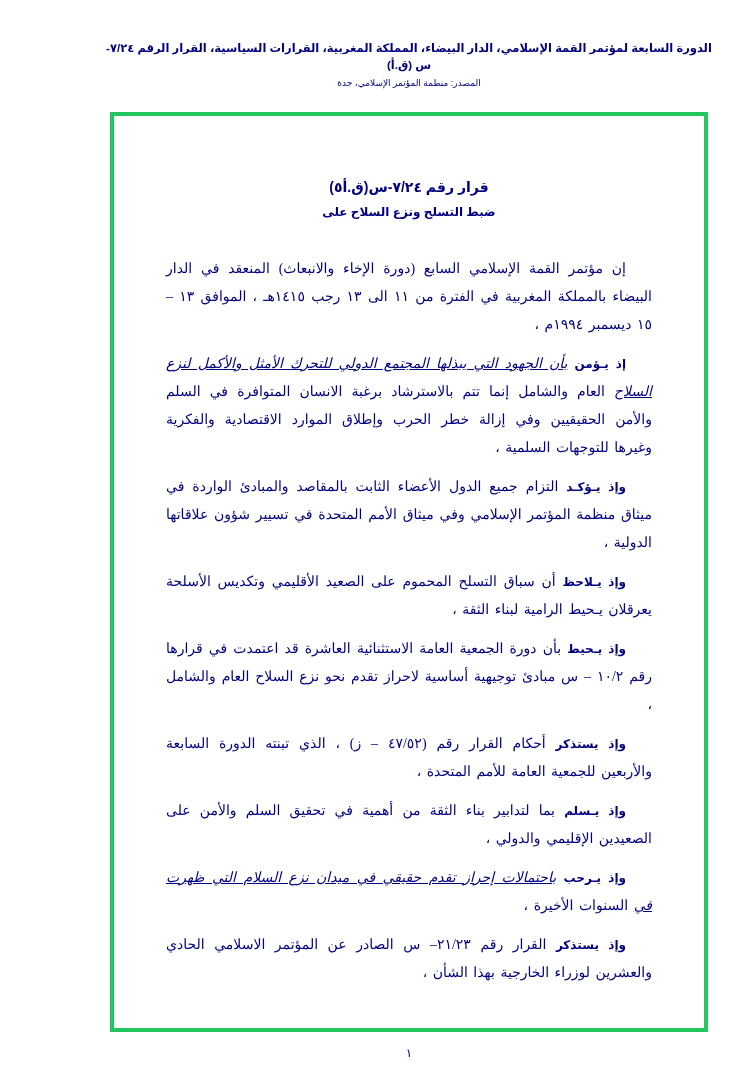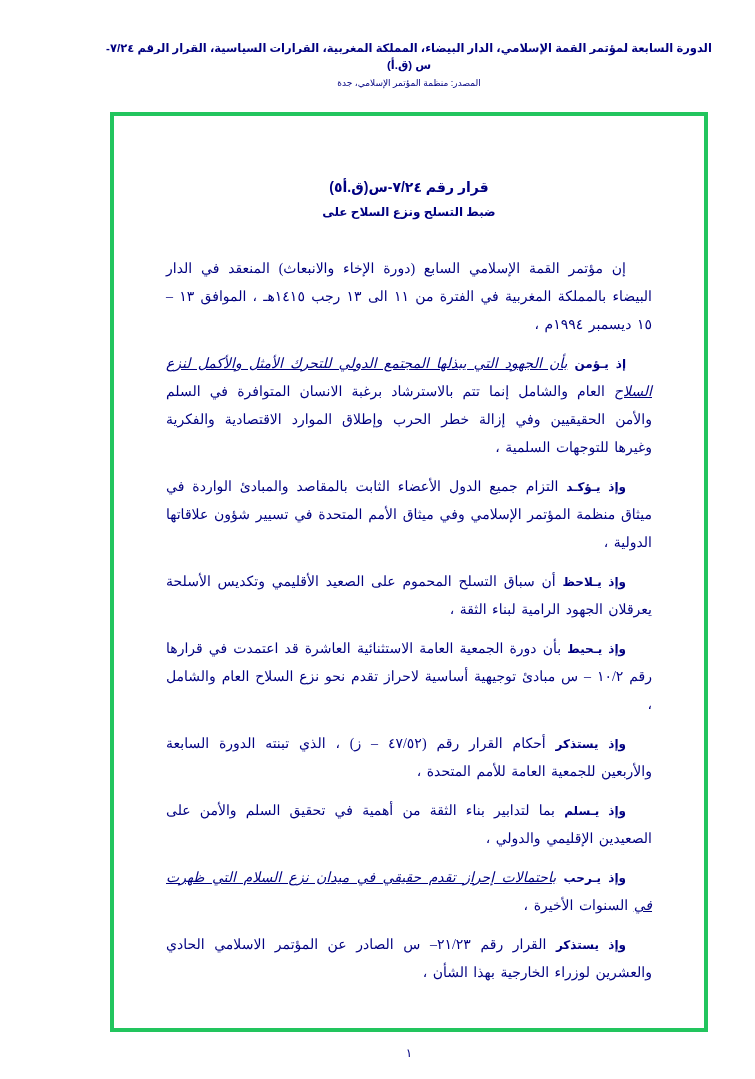--- a/index.html
+++ b/index.html
@@ -137,21 +137,21 @@
           <span>العام والشامل إنما تتم بالاسترشاد برغبة الانسان المتوافرة في السلم والأمن الحقيقيين وفي إزالة خطر الحرب وإطلاق الموارد الاقتصادية والفكرية وغيرها للتوجهات السلمية ،</span>
         </p>
 
         <p class="para indent">
           <span class="lead">وإذ يـؤكـد</span>
           <span>التزام جميع الدول الأعضاء الثابت بالمقاصد والمبادئ الواردة في ميثاق منظمة المؤتمر الإسلامي وفي ميثاق الأمم المتحدة في تسيير شؤون علاقاتها الدولية ،</span>
         </p>
 
         <p class="para indent">
           <span class="lead">وإذ يـلاحظ</span>
-          <span>أن سباق التسلح المحموم على الصعيد الأقليمي وتكديس الأسلحة يعرقلان الجهود الرامية لبناء الثقة ،</span>
+          <span>أن سباق التسلح المحموم على الصعيد الأقليمي وتكديس الأسلحة يعرقلان يـحيط الرامية لبناء الثقة ،</span>
         </p>
 
         <p class="para indent">
           <span class="lead">وإذ يـحيط</span>
           <span>بأن دورة الجمعية العامة الاستثنائية العاشرة قد اعتمدت في قرارها رقم ١٠/٢ – س مبادئ توجيهية أساسية لاحراز تقدم نحو نزع السلاح العام والشامل ،</span>
         </p>
 
         <p class="para indent">
           <span class="lead">وإذ يستذكر</span>
           <span>أحكام القرار رقم (٤٧/٥٢ – ز) ، الذي تبنته الدورة السابعة والأربعين للجمعية العامة للأمم المتحدة ،</span>

